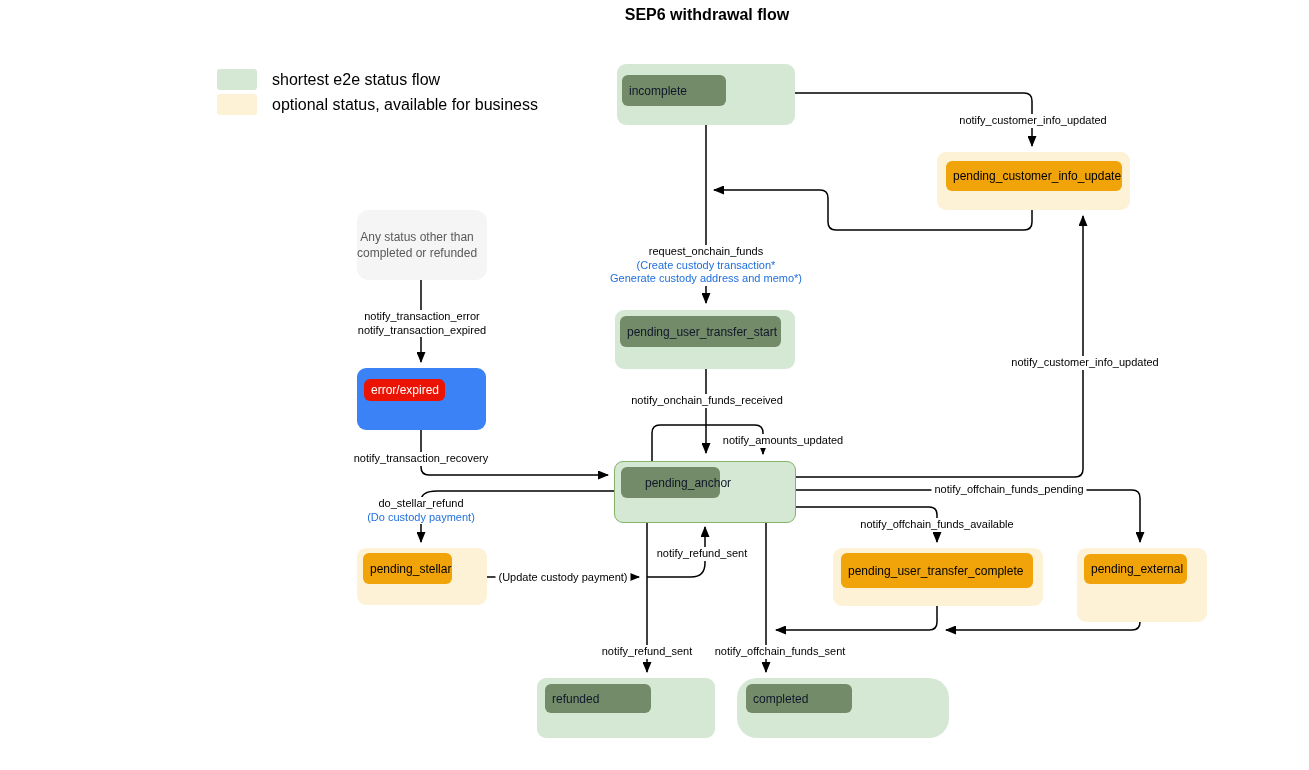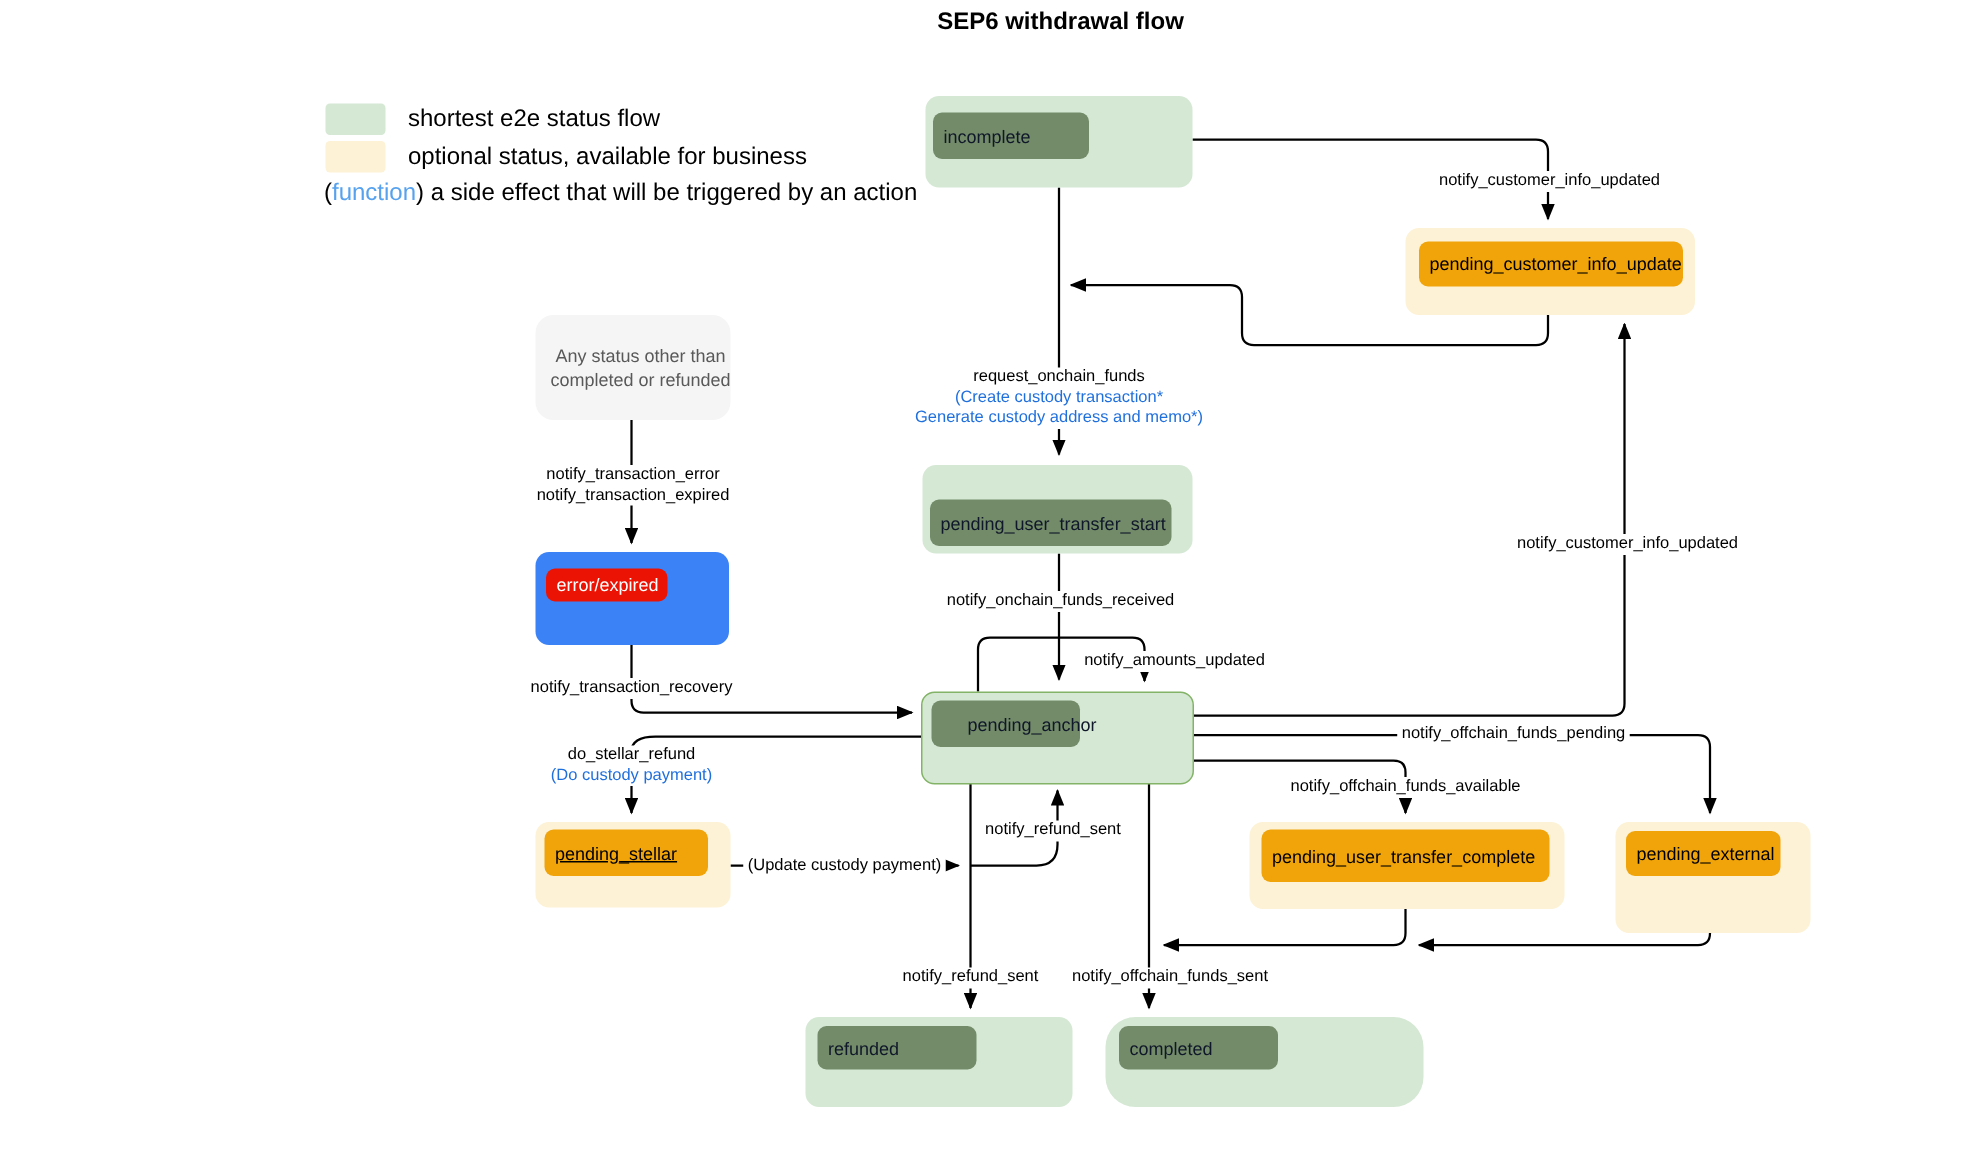--- a/index.html
+++ b/index.html
@@ -12,21 +12,21 @@
     font-size:16px; font-weight:bold; color:#000; white-space:nowrap;
   }
   svg.edges { position:absolute; left:0; top:0; }
 
   .node { position:absolute; border-radius:9px; }
   .node.green  { background:#d5e8d4; }
   .node.green.bordered { border:1.5px solid #82b366; }
   .node.yellow { background:#fdf2d5; }
   .node.pink   { background:#3b82f6; }
   .node.note   { background:#f5f5f5; border-radius:12px; color:#595959;
-                 display:flex; align-items:center; justify-content:flex-end;
+                 display:flex; align-items:center; justify-content:flex-start;
                  text-align:center; font-size:12px; line-height:16px; }
   .chip {
     position:absolute; border-radius:6px; display:flex; align-items:center;
     padding-left:7px; font-size:12px; white-space:nowrap; box-sizing:border-box;
   }
   .chip.greenchip  { background:#738b68; color:#0f172a; }
   .chip.orangechip { background:#f0a40a; color:#000000; }
   .chip.redchip    { background:#eb1404; color:#ffffff; }
 
   .elabel {
@@ -44,21 +44,20 @@
 <body>
 
 <div id="canvas">
 
   <div id="title">SEP6 withdrawal flow</div>
 
   <div class="legend-swatch" style="left:217px;top:69px;background:#d5e8d4;"></div>
   <div class="legend-text" style="left:272px;top:69px;">shortest e2e status flow</div>
   <div class="legend-swatch" style="left:217px;top:94px;background:#fdf2d5;"></div>
   <div class="legend-text" style="left:272px;top:94px;">optional status, available for business</div>
-  <div class="legend-text" style="left:216px;top:118px;"><span>(</span><span class="legend-fn">function</span><span>) a side effect that will be triggered by an action</span></div>
 
   <svg class="edges" width="1309" height="770" viewBox="0 0 1309 770">
     <defs>
       <marker id="arrow" markerWidth="11" markerHeight="9" refX="10" refY="4.5" orient="auto" markerUnits="userSpaceOnUse">
         <path d="M0,0 L11,4.5 L0,9 Z" fill="#000"></path>
       </marker>
     </defs>
     <g fill="none" stroke="#000" stroke-width="1.5">
 
       <path d="M 706 125 L 706 303" marker-end="url(#arrow)"></path>
@@ -136,33 +135,33 @@
   </div>
 
   <div class="node note" style="left:357px;top:210px;width:130px;height:70px;">
     <div>
       <div>Any status other than</div>
       <div>completed or refunded</div>
     </div>
   </div>
 
   <div class="node green" style="left:615px;top:310px;width:180px;height:59px;">
-    <div class="chip greenchip" style="left:5px;top:6px;width:161px;height:31px;margin-top:17px;">pending_user_transfer_start</div>
+    <div class="chip greenchip" style="left:5px;top:6px;width:161px;height:31px;">pending_user_transfer_start</div>
   </div>
 
   <div class="node pink" style="left:357px;top:368px;width:129px;height:62px;">
     <div class="chip redchip" style="left:7px;top:11px;width:81px;height:22px;">error/expired</div>
   </div>
 
   <div class="node green bordered" style="left:614px;top:461px;width:180px;height:60px;">
     <div class="chip greenchip" style="left:6px;top:5px;width:99px;height:31px;padding-left:24px;">pending_anchor</div>
   </div>
 
   <div class="node yellow" style="left:357px;top:548px;width:130px;height:57px;">
-    <div class="chip orangechip" style="left:6px;top:5px;width:109px;height:31px;text-decoration:underline;">pending_stellar</div>
+    <div class="chip orangechip" style="left:6px;top:5px;width:89px;height:31px;">pending_stellar</div>
   </div>
 
   <div class="node yellow" style="left:833px;top:548px;width:210px;height:58px;">
     <div class="chip orangechip" style="left:8px;top:5px;width:192px;height:35px;">pending_user_transfer_complete</div>
   </div>
 
   <div class="node yellow" style="left:1077px;top:548px;width:130px;height:74px;">
     <div class="chip orangechip" style="left:7px;top:6px;width:103px;height:30px;">pending_external</div>
   </div>
 

